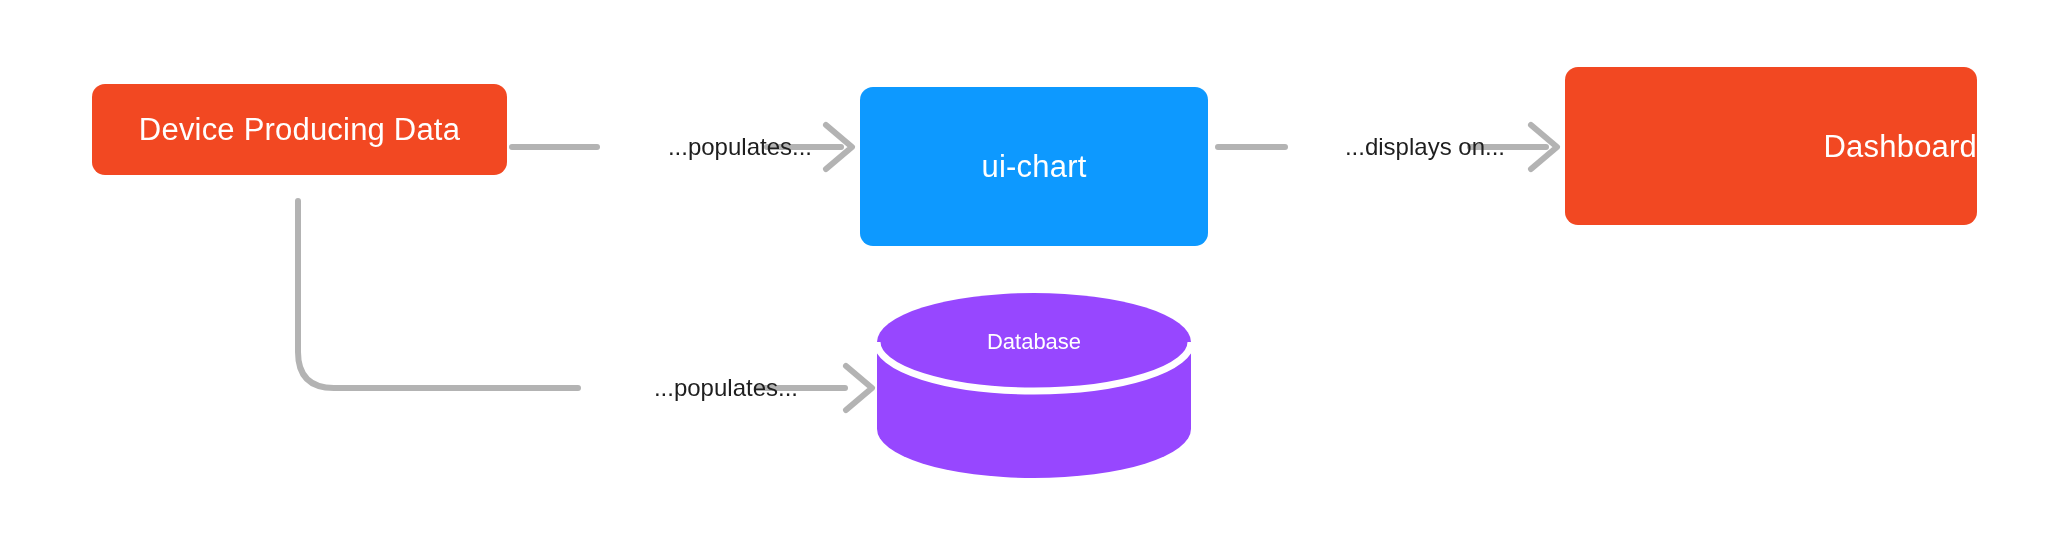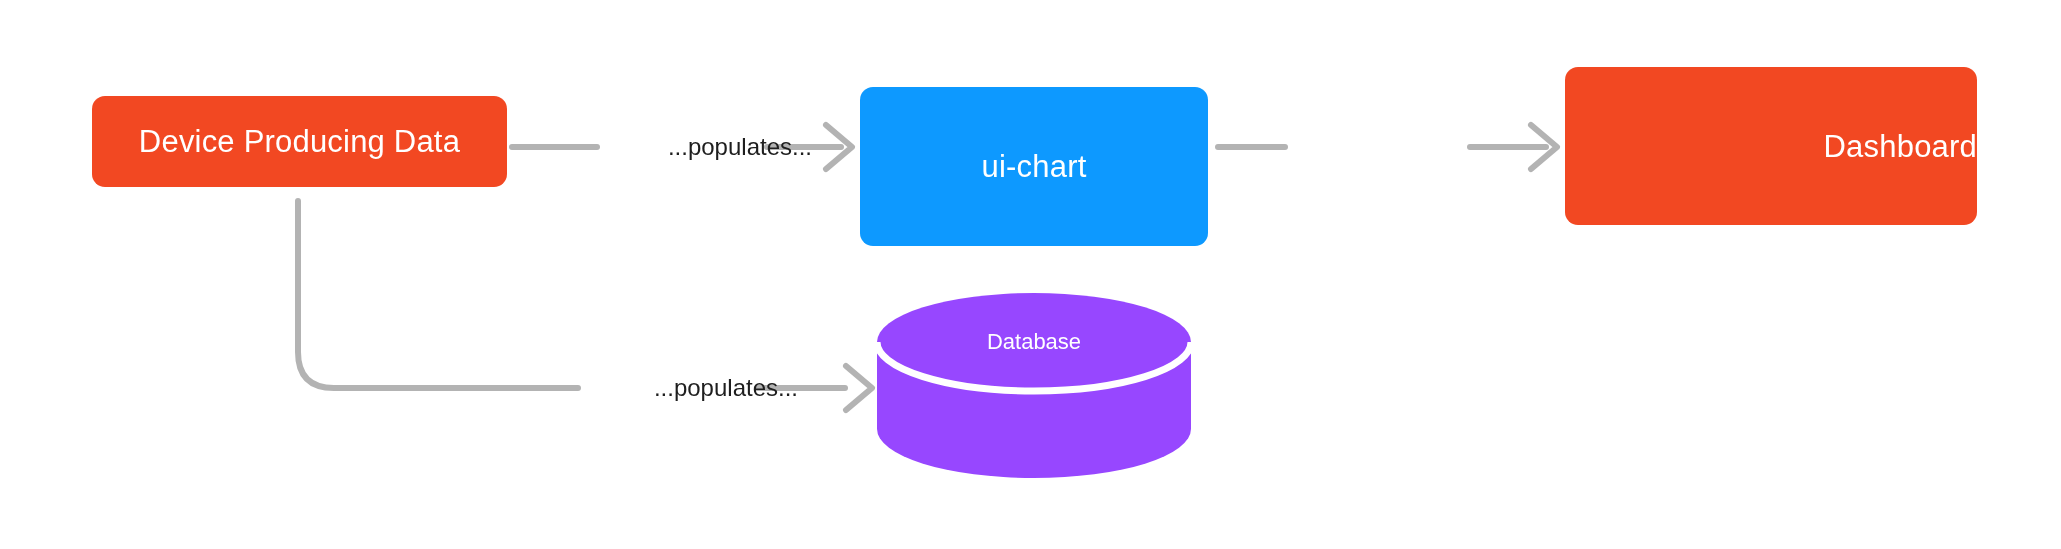--- a/index.html
+++ b/index.html
@@ -26,21 +26,21 @@
     align-items: center;
     justify-content: center;
     color: var(--node-text, #fff);
     font-size: 31px;
     font-weight: 500;
     letter-spacing: 0.2px;
     text-align: center;
   }
   .node.red    { background: var(--node-red, #F24822); }
   .node.blue   { background: var(--node-blue, #0D99FF); margin-top: 21px; }
-  .node-device    { left: 92px;  top: 96px; width: 415px; height: 91px;  }
+  .node-device    { left: 92px;  top: 84px; width: 415px; height: 91px;  }
   .node-uichart   { left: 860px; top: 66px;  width: 348px; height: 159px; }
   .node-dashboard { left: 1565px; top: 67px; width: 412px; height: 158px; line-height: 45px; align-items: flex-end; }
   .edge-label {
     position: absolute;
     width: 260px;
     height: 32px;
     line-height: 32px;
     text-align: right;
     font-size: 24px;
     color: var(--label-text, #1E1E1E);
@@ -92,20 +92,21 @@
   <div class="node red node-device">
     <span>Device Producing Data</span>
   </div>
 
   <div class="edge-label l1">...populates...</div>
 
   <div class="node blue node-uichart">
     <span>ui-chart</span>
   </div>
 
+  <div class="edge-label l2">...displays on...</div>
 
   <div class="node red node-dashboard">
     <span>Dashboard</span>
   </div>
 
   <div class="edge-label l3">...populates...</div>
 
   <div class="db-label">Database</div>
 
 </div>

